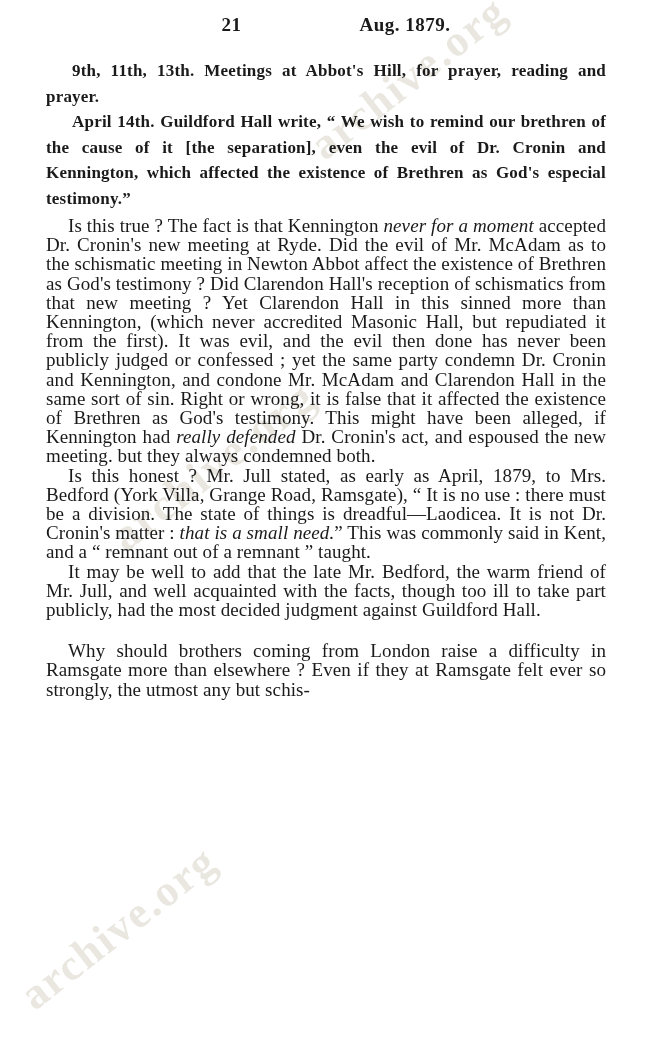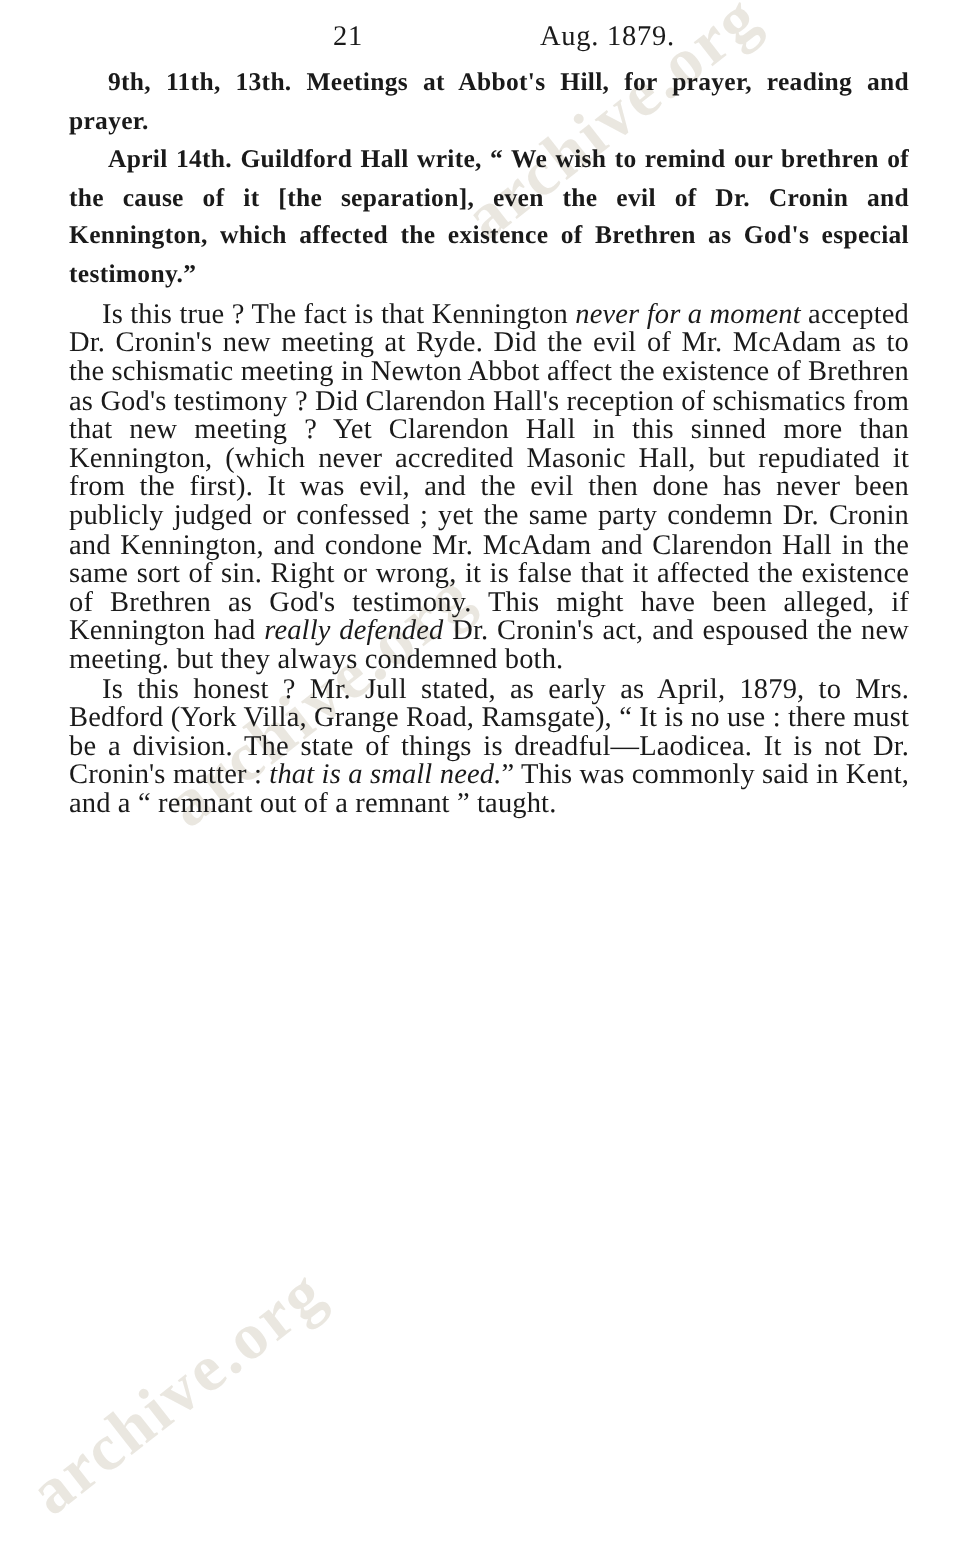--- a/index.html
+++ b/index.html
@@ -66,22 +66,23 @@
   .content {
     position: relative;
     z-index: 1;
   }
   .header {
     display: flex;
     justify-content: center;
     align-items: center;
     font-size: 19px;
     letter-spacing: 0.5px;
-    margin-bottom: 6px;
+    margin-bottom: 22px;
     padding-left: 20px;
+    font-weight: bold;
   }
   .header .pagenum {
     margin-right: 118px;
     font-size: 19px;
   }
   .header .date {
     font-size: 19px;
   }
   
   p.big {
@@ -128,21 +129,23 @@
 
     <p class="big">9th, 11th, 13th. Meetings at Abbot's Hill, for prayer, reading and prayer.</p>
     <p class="big">April 14th. Guildford Hall write, “ We wish to remind our brethren of the cause of it [the separation], even the evil of Dr. Cronin and Kennington, which affected the existence of Brethren as God's especial testimony.”</p>
 
     <div class="gap-sm"></div>
 
     <p class="small"><span>Is this true ? The fact is that Kennington </span><i>never for a moment</i><span> accepted Dr. Cronin's new meeting at Ryde. Did the evil of Mr. McAdam as to the schismatic meeting in Newton Abbot affect the existence of Brethren as God's testimony ? Did Clarendon Hall's reception of schismatics from that new meeting ? Yet Clarendon Hall in this sinned more than Kennington, (which never accredited Masonic Hall, but repudiated it from the first). It was evil, and the evil then done has never been publicly judged or confessed ; yet the same party condemn Dr. Cronin and Kennington, and condone Mr. McAdam and Clarendon Hall in the same sort of sin. Right or wrong, it is false that it affected the existence of Brethren as God's testimony. This might have been alleged, if Kennington had </span><i>really defended</i><span> Dr. Cronin's act, and espoused the new meeting. but they always condemned both.</span></p>
 
     <p class="small"><span>Is this honest ? Mr. Jull stated, as early as April, 1879, to Mrs. Bedford (York Villa, Grange Road, Ramsgate), “ It is no use : there must be a division. The state of things is dreadful—Laodicea. It is not Dr. Cronin's matter : </span><i>that is a small need.</i><span>” This was commonly said in Kent, and a “ remnant out of a remnant ” taught.</span></p>
 
+    <p class="small">It may be well to add that the late Mr. Bedford, the warm friend of Mr. Jull, and well acquainted with the facts, though too ill to take part publicly, had the most decided judgment against Guildford Hall.</p>
 
     <div class="gap-lg"></div>
 
 
     <div class="gap-md"></div>
 
+    <p class="small">Why should brothers coming from London raise a difficulty in Ramsgate more than elsewhere ? Even if they at Ramsgate felt ever so strongly, the utmost any but schis-</p>
 
   </div>
 </div>
 
 </body></html>

